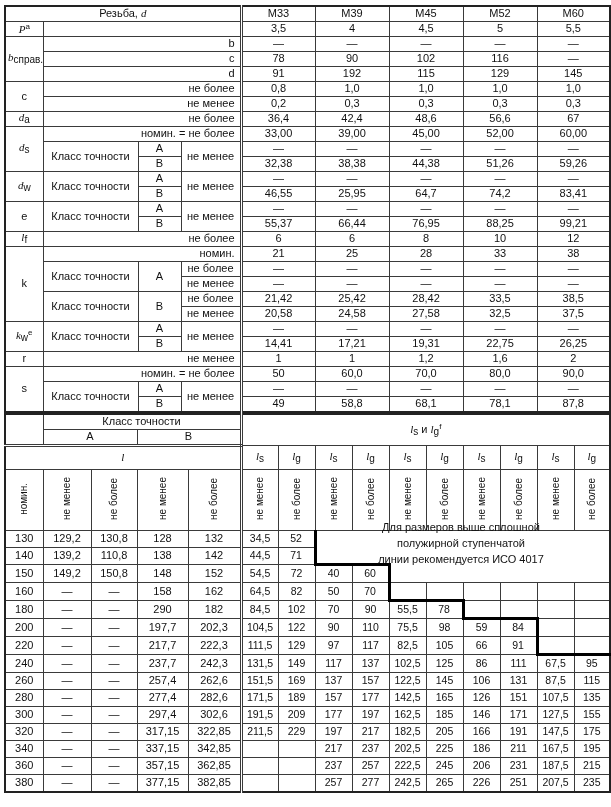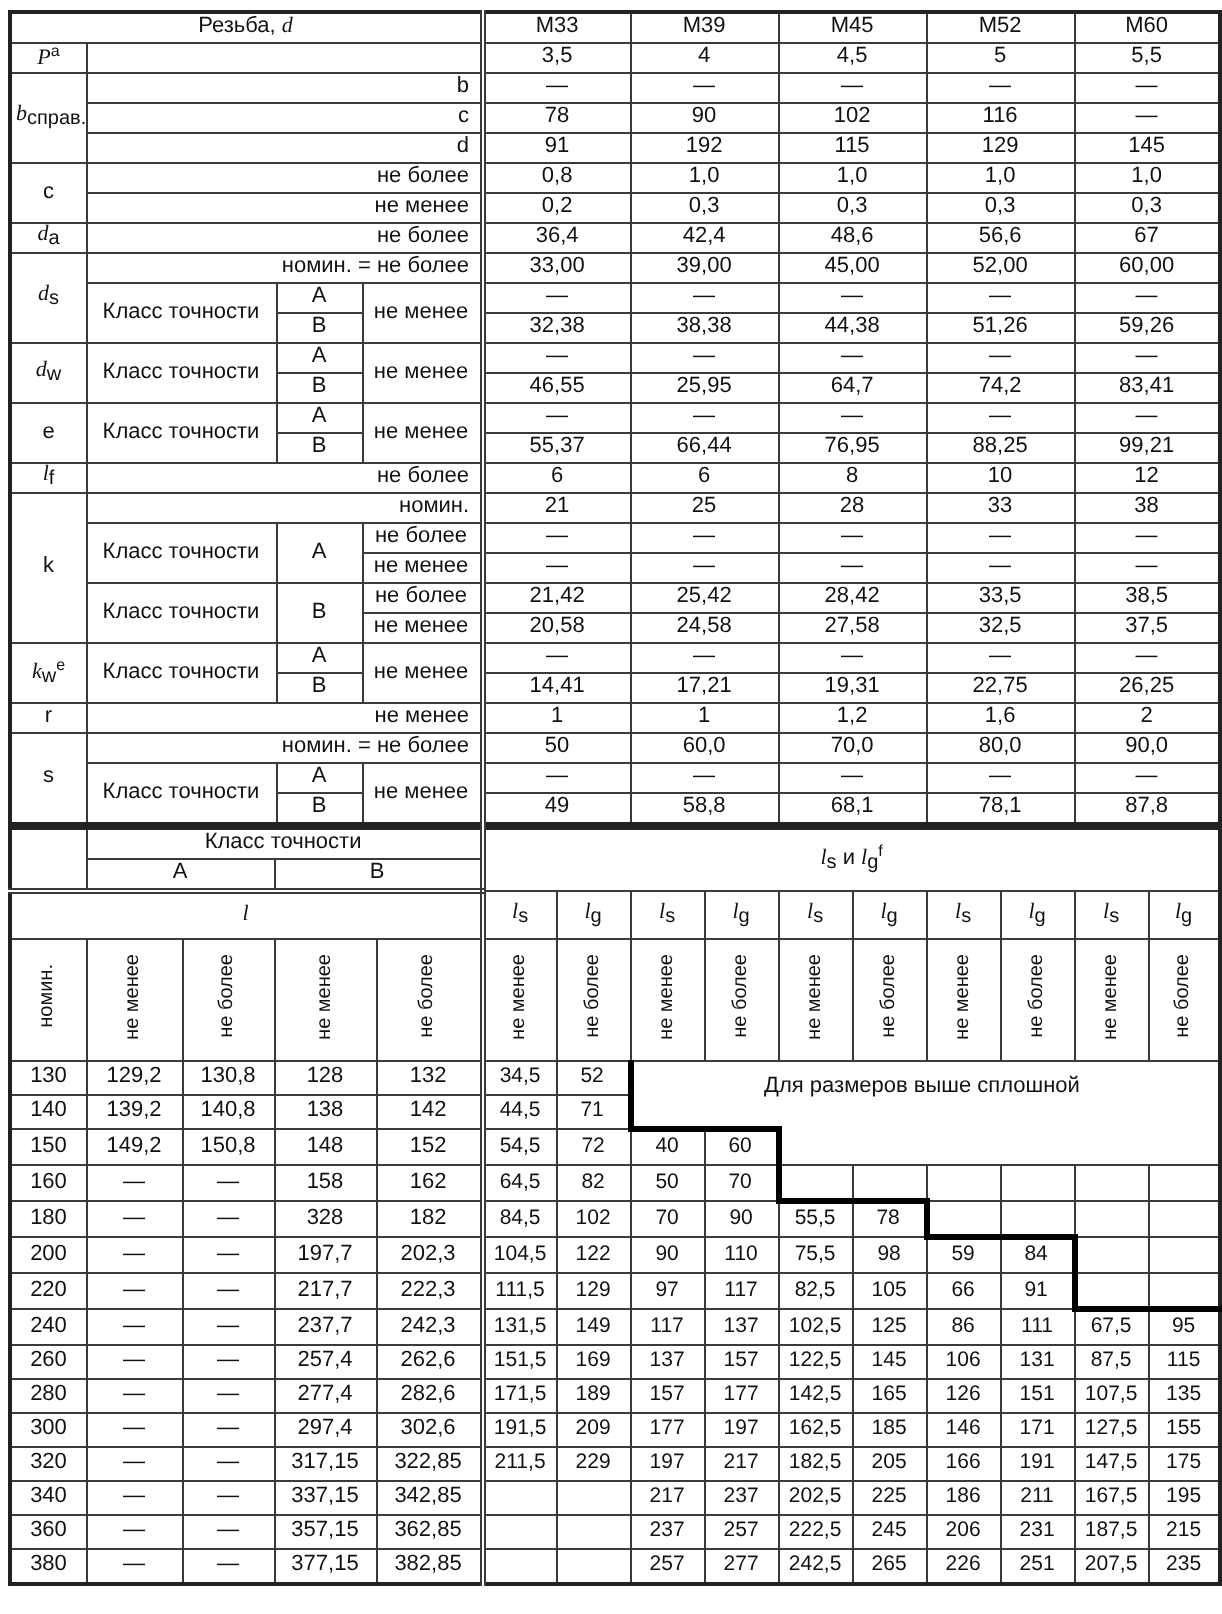--- a/index.html
+++ b/index.html
@@ -367,21 +367,21 @@
             <td class="lft">130,8</td>
             <td class="lft">128</td>
             <td class="lft dv">132</td>
             <td>34,5</td>
             <td>52</td>
             <td class="regA" rowspan="2" colspan="8"></td>
           </tr>
           <tr>
             <td class="lft">140</td>
             <td class="lft">139,2</td>
-            <td class="lft">140,8</td>
+            <td class="lft">110,8</td>
             <td class="lft">138</td>
             <td class="lft dv">142</td>
             <td>44,5</td>
             <td>71</td>
           </tr>
           <tr>
             <td class="lft">150</td>
             <td class="lft">149,2</td>
             <td class="lft">150,8</td>
             <td class="lft">148</td>
@@ -406,21 +406,21 @@
             <td></td>
             <td></td>
             <td></td>
             <td></td>
             <td></td>
           </tr>
           <tr>
             <td class="lft">180</td>
             <td class="lft">—</td>
             <td class="lft">—</td>
-            <td class="lft">328</td>
+            <td class="lft">290</td>
             <td class="lft dv">182</td>
             <td>84,5</td>
             <td>102</td>
             <td>70</td>
             <td>90</td>
             <td class="bt">55,5</td>
             <td class="bt br">78</td>
             <td></td>
             <td></td>
             <td></td>
@@ -593,15 +593,17 @@
             <td>265</td>
             <td>226</td>
             <td>251</td>
             <td>207,5</td>
             <td>235</td>
           </tr>
         </tbody>
   </table>
   <div class="note">
     <div>Для размеров выше сплошной</div>
+    <div>полужирной ступенчатой</div>
+    <div>линии  рекомендуется ИСО 4017</div>
   </div>
   </div>
 </div>
 
 </body></html>

